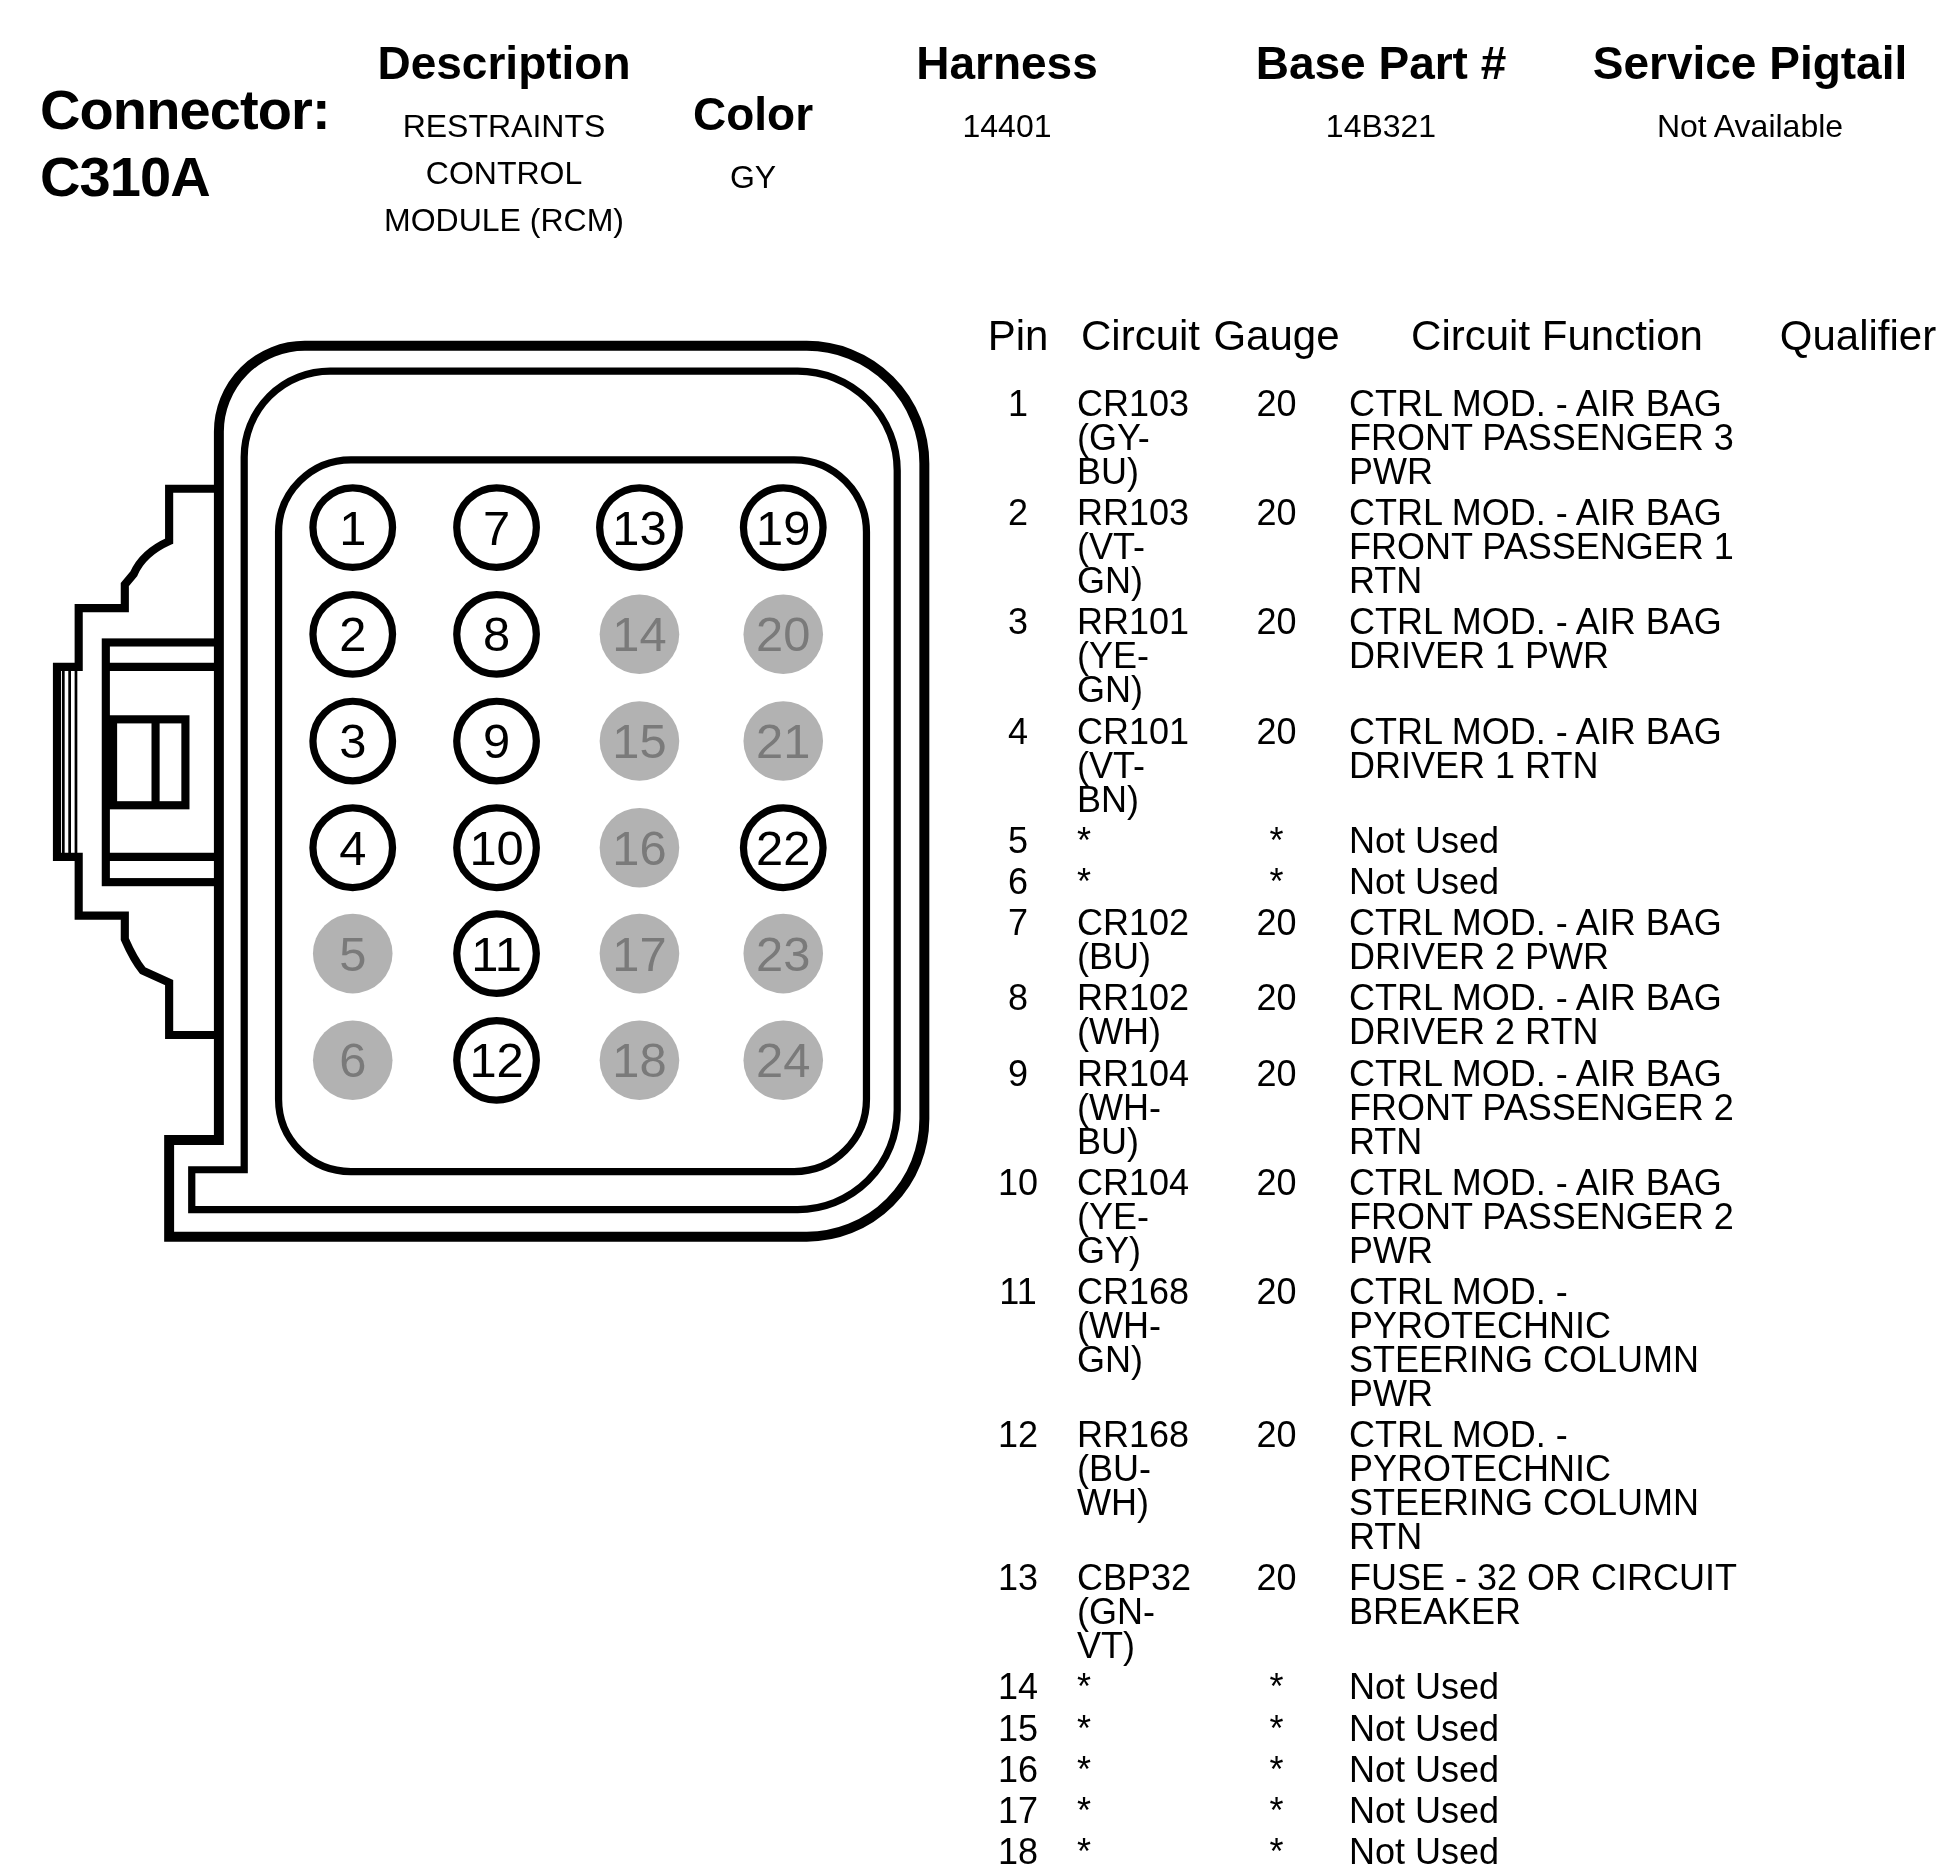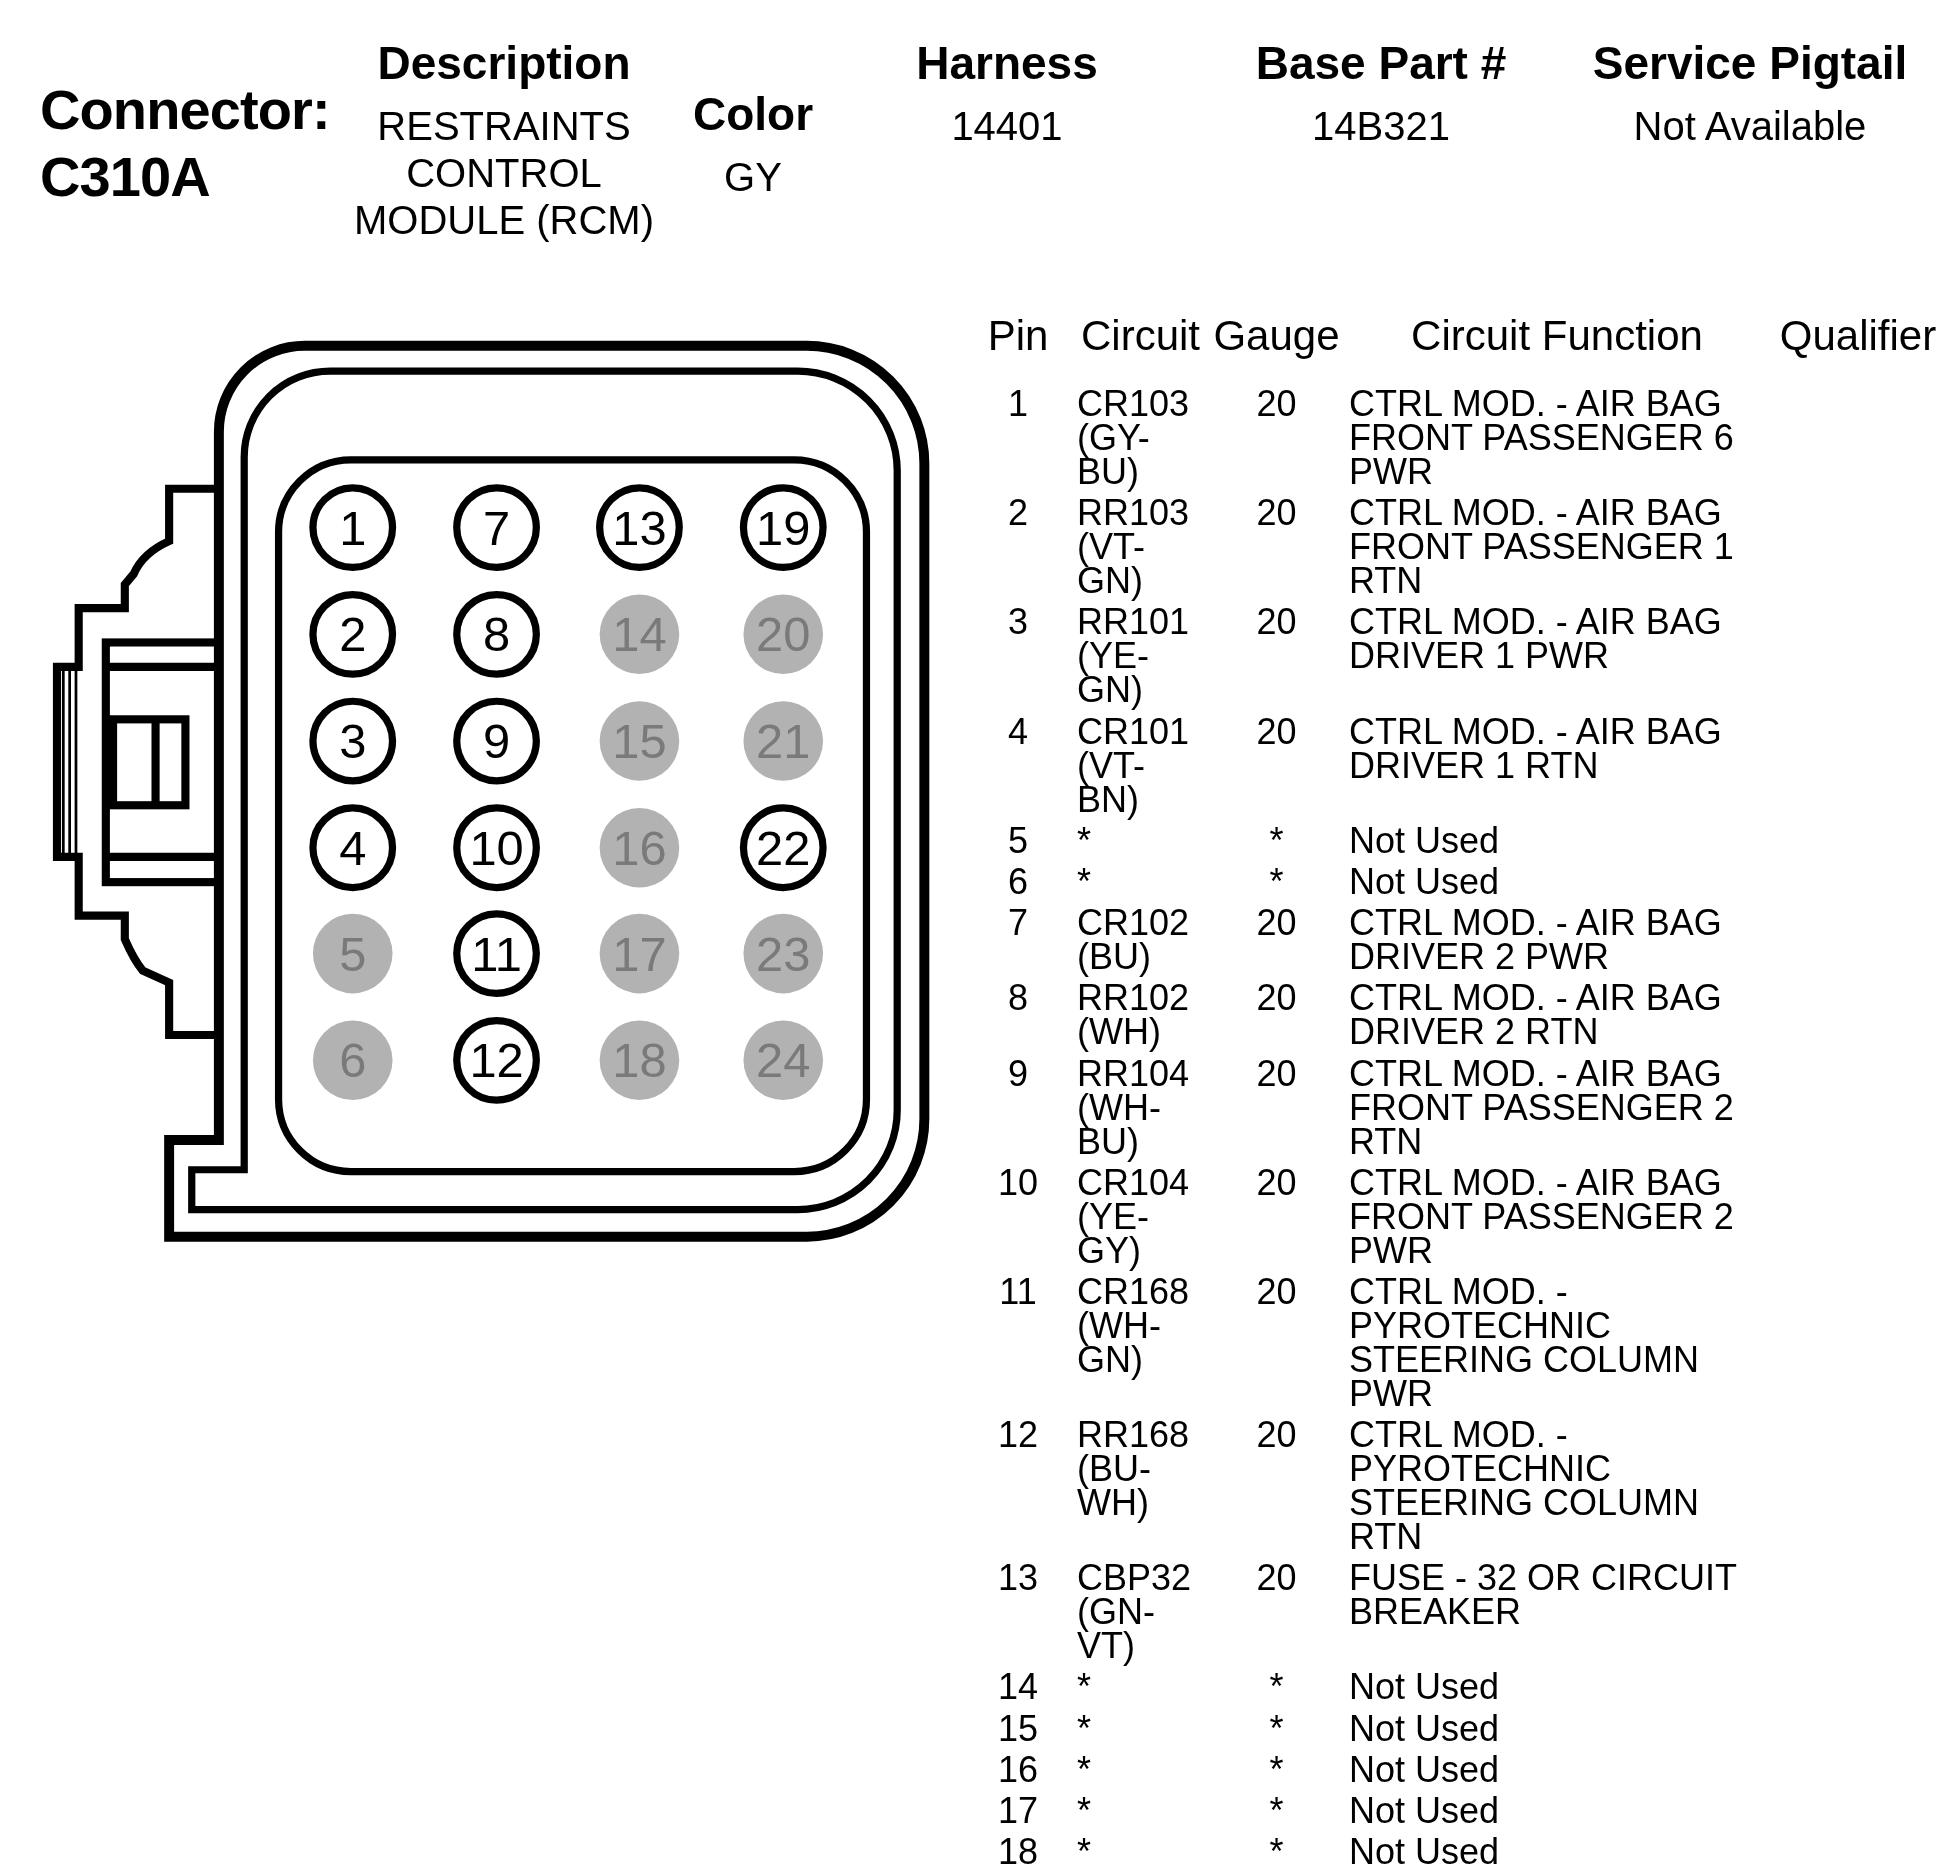--- a/index.html
+++ b/index.html
@@ -11,21 +11,21 @@
   }
   .page { position:relative; width:1950px; height:1871px; background:#fff; }
 
   
   .connector-title {
     position:absolute; left:40px; top:76px;
     font-size:56px; font-weight:bold; line-height:67px; letter-spacing:-0.9px;
   }
   .hfield { position:absolute; transform:translateX(-50%); text-align:center; white-space:nowrap; }
   .hlabel { font-size:46px; font-weight:bold; }
-  .hval   { font-size:40px; line-height:47px; margin-top:12.7px; }
+  .hval   { font-size:32px; line-height:47px; margin-top:12.7px; }
   .f-desc    { left:504px;  top:36px; }
   .f-color   { left:753px;  top:87px; }
   .f-harness { left:1007px; top:36px; }
   .f-base    { left:1381px; top:36px; }
   .f-pigtail { left:1750px; top:36px; }
 
   
   .connector-svg { position:absolute; left:0; top:0; }
 
   
@@ -215,21 +215,21 @@
     <div>
         <div class="trow">
           <div class="c-pin">1</div>
           <div class="c-circuit">
             <div>CR103</div>
             <div>(GY-BU)</div>
           </div>
           <div class="c-gauge">20</div>
           <div class="c-func">
             <div>CTRL MOD. - AIR BAG</div>
-            <div>FRONT PASSENGER 6 PWR</div>
+            <div>FRONT PASSENGER 3 PWR</div>
           </div>
           <div class="c-qual"></div>
         </div>
         <div class="trow">
           <div class="c-pin">2</div>
           <div class="c-circuit">
             <div>RR103</div>
             <div>(VT-GN)</div>
           </div>
           <div class="c-gauge">20</div>

